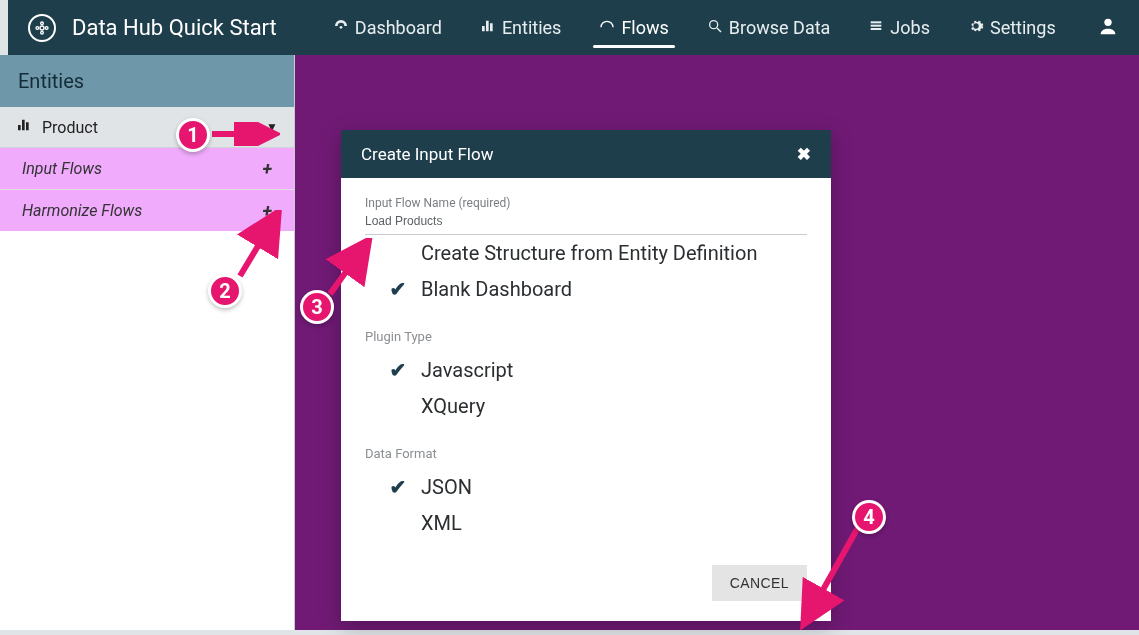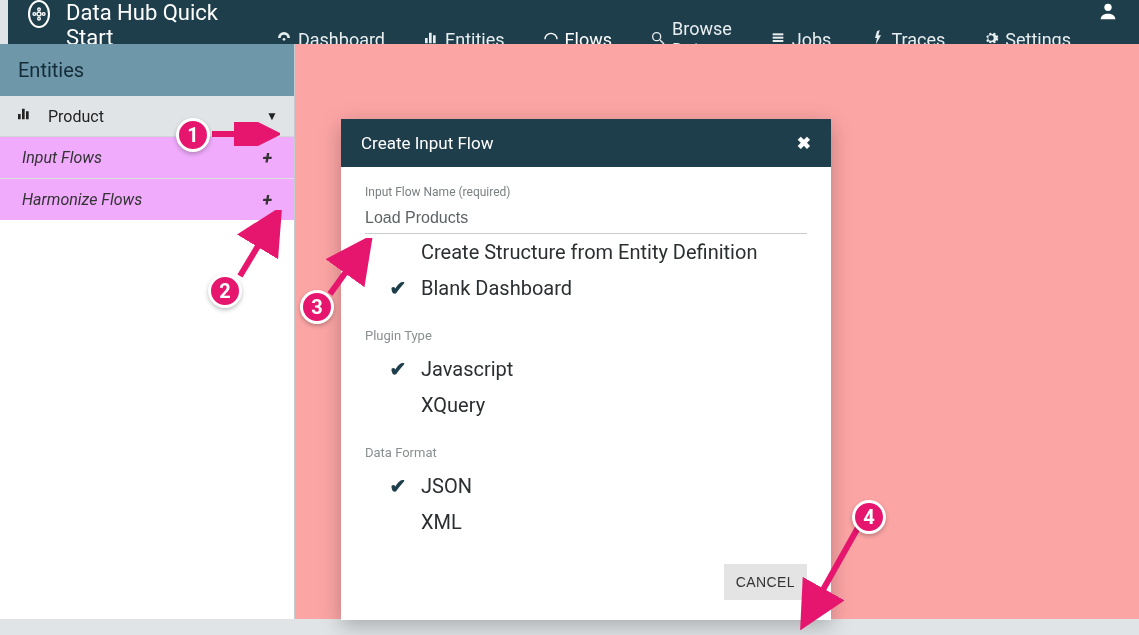--- a/index.html
+++ b/index.html
@@ -6,24 +6,24 @@
   body {
     font-family: -apple-system, BlinkMacSystemFont, "Segoe UI", Roboto, Helvetica, Arial, sans-serif;
     background: #e0e4e6;
     width: 1139px;
     height: 635px;
     overflow: hidden;
     position: relative;
   }
   
   .topnav {
-    height: 44px;
+    height: 55px;
     background: #1f3e4c;
     display: flex;
-    align-items: flex-start;
+    align-items: center;
     color: #fff;
     padding: 0 20px;
     gap: 10px;
     margin-left: 8px;
   }
   .logo-circle {
     width: 28px; height: 28px;
     border: 2px solid #fff;
     border-radius: 50%;
     display:flex; align-items:center; justify-content:center;
@@ -69,78 +69,78 @@
     font-size: 20px;
     padding: 14px 18px;
   }
   .entity-row {
     display:flex; align-items:center; justify-content:space-between;
     padding: 10px 16px;
     background:#e1e4e6;
     border-bottom:1px solid #d0d5d7;
     font-size:16px; color:#222;
   }
-  .entity-row .left { display:flex; align-items:flex-end; gap:16px; }
+  .entity-row .left { display:flex; align-items:flex-end; gap:10px; }
   .flow-row {
     display:flex; align-items:center; justify-content:space-between;
     padding: 10px 22px 10px 22px;
     background:#f0abfc;
     font-size:16px; color:#333;font-style:italic;
   }
   .flow-row + .flow-row { border-top:1px solid #e0dce3; }
   .plus { font-weight:bold; font-size:18px; color:#333; }
   .caret { font-size:12px; color:#222; }
 
   .content {
     flex:1;
     position:relative;
-    background:#fca5a5;
+    background:#701a75;
   }
 
   
   .modal {
     position:absolute;
     left: 46px; top: 75px;
     width: 490px;
     background:#fff;
     box-shadow: 0 6px 20px rgba(0,0,0,0.25);
   }
   .modal-header {
     background:#1f3e4c;
     color:#fff;
     padding: 14px 20px;
     font-size:17px;
     display:flex; justify-content:space-between; align-items:center;
   }
   .modal-body { padding: 18px 24px 20px 24px; }
-  .field-label { font-size:12px; color:#7a7f82; margin-bottom:8px; }
+  .field-label { font-size:12px; color:#7a7f82; margin-bottom:0; }
   .text-input {
     width:100%;
     border:none; border-bottom:1px solid #c8ccce;
-    font-size:16px; color:#5c6265;
+    font-size:12px; color:#5c6265;
     padding: 2px 0 6px 0;
     outline:none;
     background:transparent;
   }
   .section-label { font-size:13px; color:#8a8f92; margin-top:22px; margin-bottom:8px; }
   .option-row {
     display:flex; align-items:center; gap:14px;
     padding: 6px 0 6px 24px;
     font-size:20px; color:#2b2f31;
   }
   .check {
     width:18px; display:inline-block; text-align:center;
     color:#1f3e4c; font-weight:bold;
   }
   .modal-footer {
     display:flex; justify-content:flex-end; gap:12px;
     padding: 10px 0 0 0; margin-top:14px;
   }
   .btn {
-    padding: 10px 12px;
+    padding: 10px 18px;
     font-size:14px; letter-spacing:0.4px;
     border:none; cursor:pointer;
   }
   .btn-cancel { background:#e4e4e4; color:#333; }
   .btn-create { background:#1f3e4c; color:#fff; }
 
   
   .badge {
     position:absolute;
     width:34px; height:34px;
@@ -213,28 +213,20 @@
             <rect x="4" y="5" width="16" height="3"></rect>
             <rect x="4" y="10" width="16" height="3"></rect>
             <rect x="4" y="15" width="16" height="3"></rect>
           </svg>
       </span>
       <span>Jobs</span>
     </div>
     <div class="nav-item">
       <span>
         <svg class="nav-icon" viewBox="0 0 24 24" fill="#e8eef0">
-            <path d="M12 2L9 12h3l-2 10 8-14h-4l2-8z"></path>
-          </svg>
-      </span>
-      <span>Traces</span>
-    </div>
-    <div class="nav-item">
-      <span>
-        <svg class="nav-icon" viewBox="0 0 24 24" fill="#e8eef0">
             <path d="M12 8a4 4 0 100 8 4 4 0 000-8zm9 4l2 1-1 3-2-.5a8 8 0 01-1.5 1.5l.5 2-3 1-1-2a8 8 0 01-2 0l-1 2-3-1 .5-2A8 8 0 018 17.5L6 18l-1-3 2-1a8 8 0 010-2L5 11l1-3 2 .5A8 8 0 019.5 7L9 5l3-1 1 2a8 8 0 012 0l1-2 3 1-.5 2A8 8 0 0120 8.5l2-.5 1 3-2 1a8 8 0 010 0z"></path>
           </svg>
       </span>
       <span>Settings</span>
     </div>
   </div>
   <div class="nav-right">
     <span>
       <svg width="22" height="22" viewBox="0 0 24 24" fill="#fff">
           <circle cx="12" cy="8" r="4"></circle>

